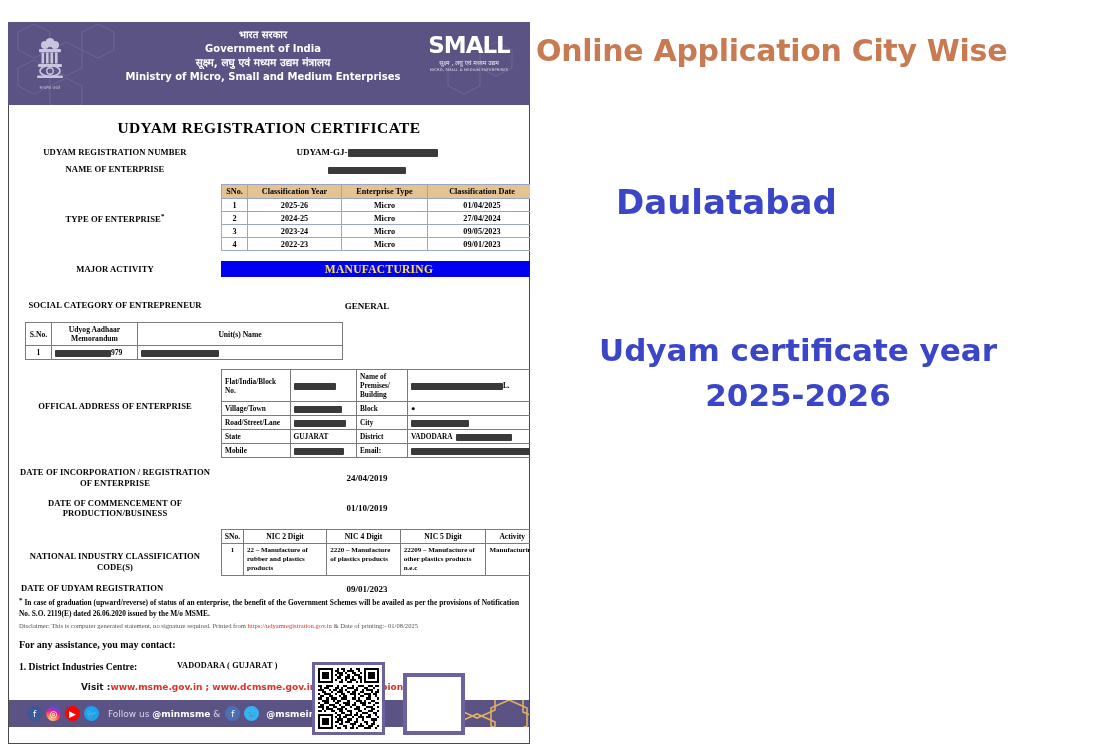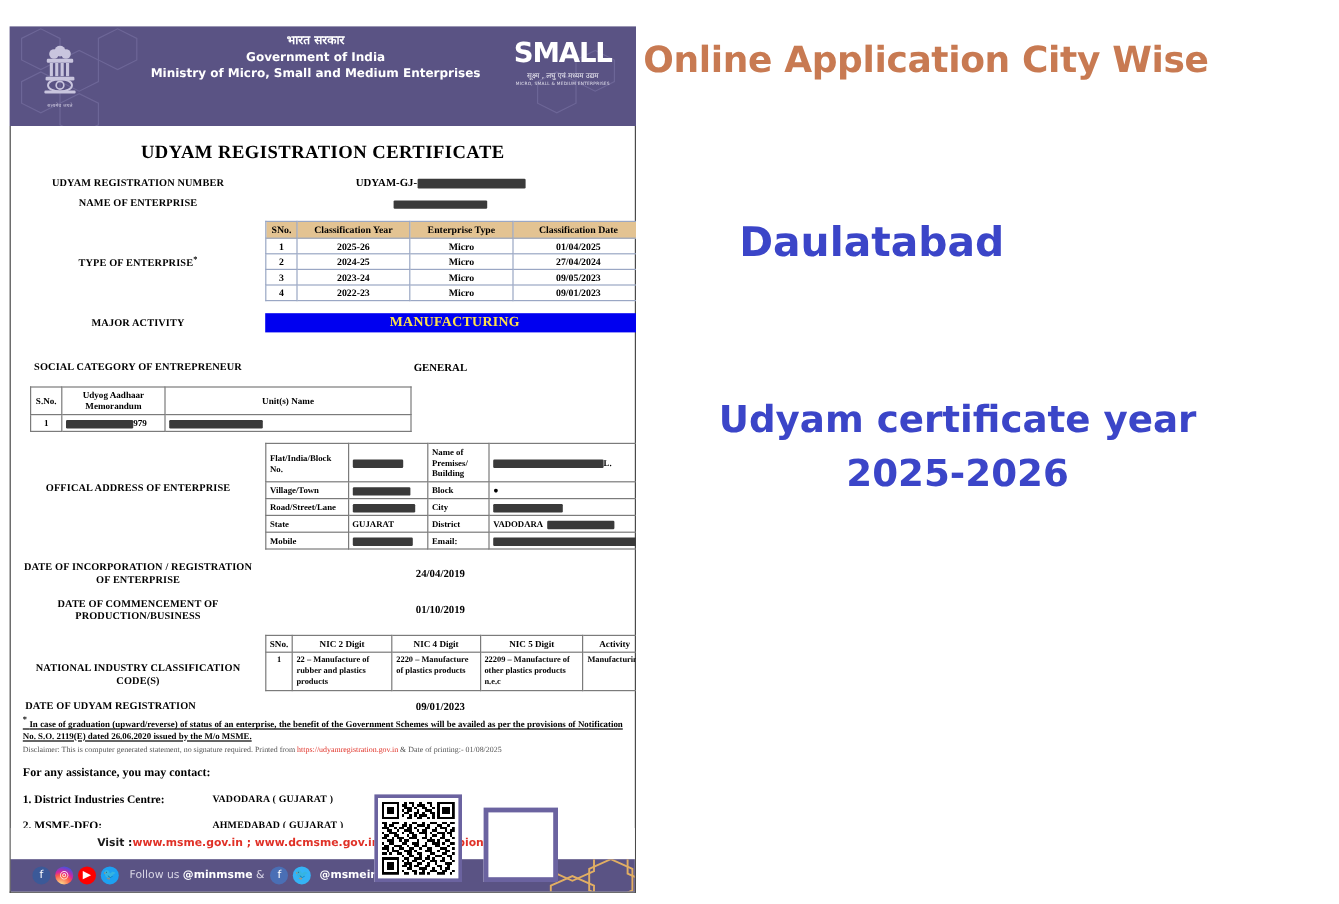--- a/index.html
+++ b/index.html
@@ -145,38 +145,38 @@
 
   
   #nic-table { width: 318px; margin-left: 8px; }
   #nic-table th { font-size: 7.6px; padding: 2px 1px; border: 1px solid #7b7b7b; }
   #nic-table td { font-size: 7px; text-align: left; vertical-align: top; padding: 2px 3px; border: 1px solid #7b7b7b; line-height: 1.3;}
   #nic-table .n-sno { width: 22px; text-align: center; }
 
   
   .note {
     font-size: 7.4px; font-weight: bold; line-height: 1.35;
-    text-align: justify; margin-top: 0; padding: 0 2px; text-decoration: underline;
+    text-align: justify; margin-top: 0; padding: 0 2px;
   }
   .disclaimer {
     font-size: 6.6px; color: #555; line-height: 1.3;
     margin-top: 3px; padding: 0 2px;
     white-space: nowrap;
   }
   .disclaimer .lnk { color: #e03127; }
 
   .assist {
     font-size: 10px; font-weight: bold; margin-top: 9px; padding-left: 2px;
   }
   .contact { display: flex; margin-top: 11px; padding-left: 2px; font-weight: bold; }
   .contact .c-lbl { width: 158px; font-size: 9.6px; }
   .contact .c-val { font-size: 8.2px; letter-spacing: .2px; }
 
   
-  .cert-footer { position: absolute; left: 0; right: 0; bottom: 0; }
+  .cert-footer { position: absolute; left: 0; right: 0; bottom: 16px; }
   .visit-line {
     height: 26px; display: flex; align-items: center;
     padding-left: 72px; font-size: 9px; font-weight: bold;
     font-family: "DejaVu Sans", sans-serif;
     background: #fff;
   }
   .visit-line .vl-lead { color: #1b1b1b; }
   .visit-line .vl-url { color: #e03127; }
   .social-bar {
     position: relative;
@@ -279,20 +279,21 @@
             <circle cx="18" cy="33" r="3.2" fill="none" stroke="#c9c5de" stroke-width="1.4"></circle>
             <rect x="5" y="37.5" width="26" height="2.4" rx="1"></rect>
           </g>
         </svg>
         <div class="emblem-cap">सत्यमेव जयते</div>
       </div>
 
       <div class="header-center">
         <div class="hc-l1">भारत सरकार</div>
         <div class="hc-l2">Government of India</div>
+        <div class="hc-l3">सूक्ष्म, लघु एवं मध्यम उद्यम मंत्रालय</div>
         <div class="hc-l4">Ministry of Micro, Small and Medium Enterprises</div>
       </div>
 
       <div class="msme-logo">
         <div class="msme-mark">SMALL</div>
         <div class="msme-hi">सूक्ष्म , लघु एवं मध्यम उद्यम</div>
         <div class="msme-en">MICRO, SMALL &amp; MEDIUM ENTERPRISES</div>
       </div>
     </div>
 

